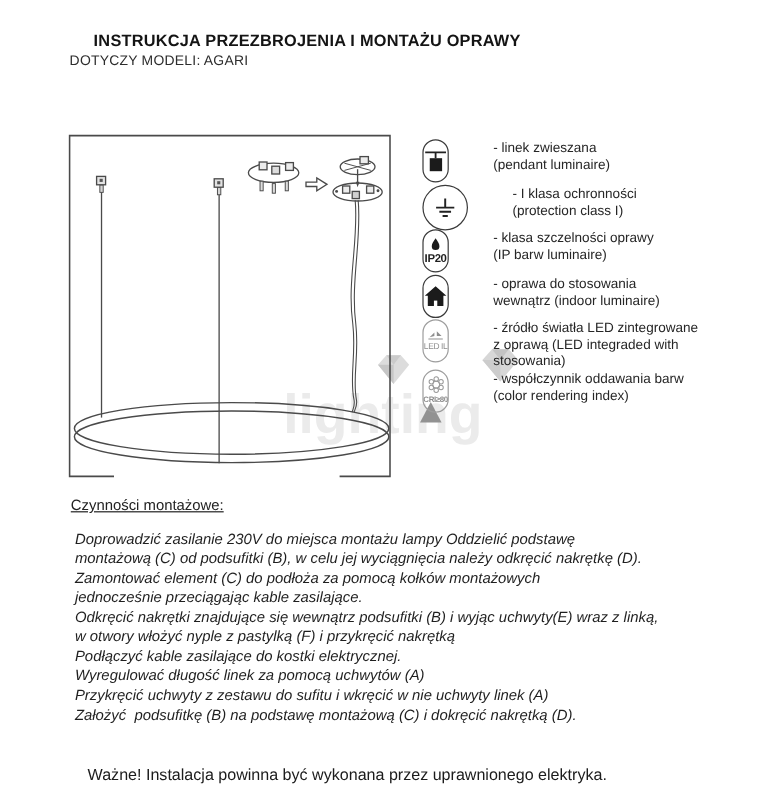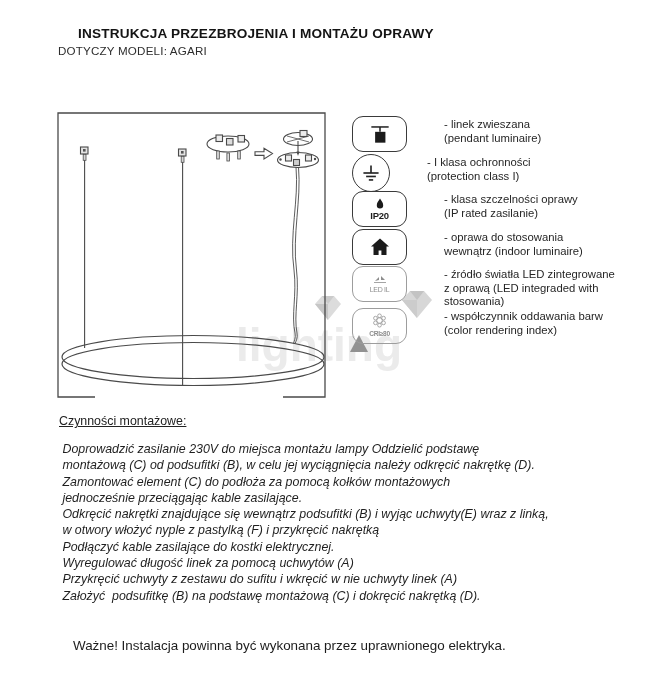--- a/index.html
+++ b/index.html
@@ -22,21 +22,21 @@
   .wm-bottom { left:236px; top:318px; font-size:46px; letter-spacing:0px; color:#ebebeb; }
   .wm-svg { position:absolute; pointer-events:none; }
 
   
   .drawing { position:absolute; left:50px; top:105px; }
 
   
   .spec-row { position:absolute; left:352px; display:flex; align-items:flex-start; }
   .r1{top:116px}.r2{top:154px}.r3{top:191px}.r4{top:229px}.r5{top:266px}.r6{top:308px}
   .spec-box {
-    width:55px; height:36px; box-sizing:border-box; flex:0 0 auto;
+    width:22px; height:36px; box-sizing:border-box; flex:0 0 auto;
     border:1.7px solid #3a3a3a; border-radius:11px;
     display:flex; flex-direction:column; align-items:center; justify-content:center;
     background:transparent;
   }
   .spec-box.circle { border-radius:50%; width:38px; height:38px; }
   .spec-box.gray { border-color:#9d9d9d; }
   .box-text { font-size:9.5px; font-weight:bold; color:#1e1e1e; line-height:10px; margin-top:1px; letter-spacing:-0.3px; }
   .box-text.gray-t { font-size:7px; font-weight:normal; color:#8d8d8d; }
   .box-text.cri-t { font-size:6.6px; color:#8d8d8d; font-weight:bold; }
   .spec-label { margin-left:37px; width:205px; font-size:11.3px; line-height:13.5px; color:#262626; padding-top:2px; }
@@ -162,21 +162,21 @@
 
   <div class="spec-row r3">
     <div class="spec-box">
       <svg width="10" height="12" viewBox="0 0 10 12">
         <path d="M5,0.5 C6.8,3.2 8.2,5 8.2,7.2 A3.2,3.2 0 0 1 1.8,7.2 C1.8,5 3.2,3.2 5,0.5 Z" fill="#1b1b1b"></path>
       </svg>
       <div class="box-text">IP20</div>
     </div>
     <div class="spec-label">
       <div><span>- klasa szczelności oprawy</span></div>
-      <div><span class="en">(IP rated zasilanie)</span></div>
+      <div><span class="en">(IP barw luminaire)</span></div>
     </div>
   </div>
 
   <div class="spec-row r4">
     <div class="spec-box">
       <svg width="24" height="24" viewBox="0 0 24 24">
         <polygon points="12,3.5 21,11.5 18.5,11.5 18.5,20 5.5,20 5.5,11.5 3,11.5" fill="#1b1b1b"></polygon>
         <rect x="10.6" y="15.5" width="2.8" height="4.5" fill="#ffffff"></rect>
       </svg>
     </div>

